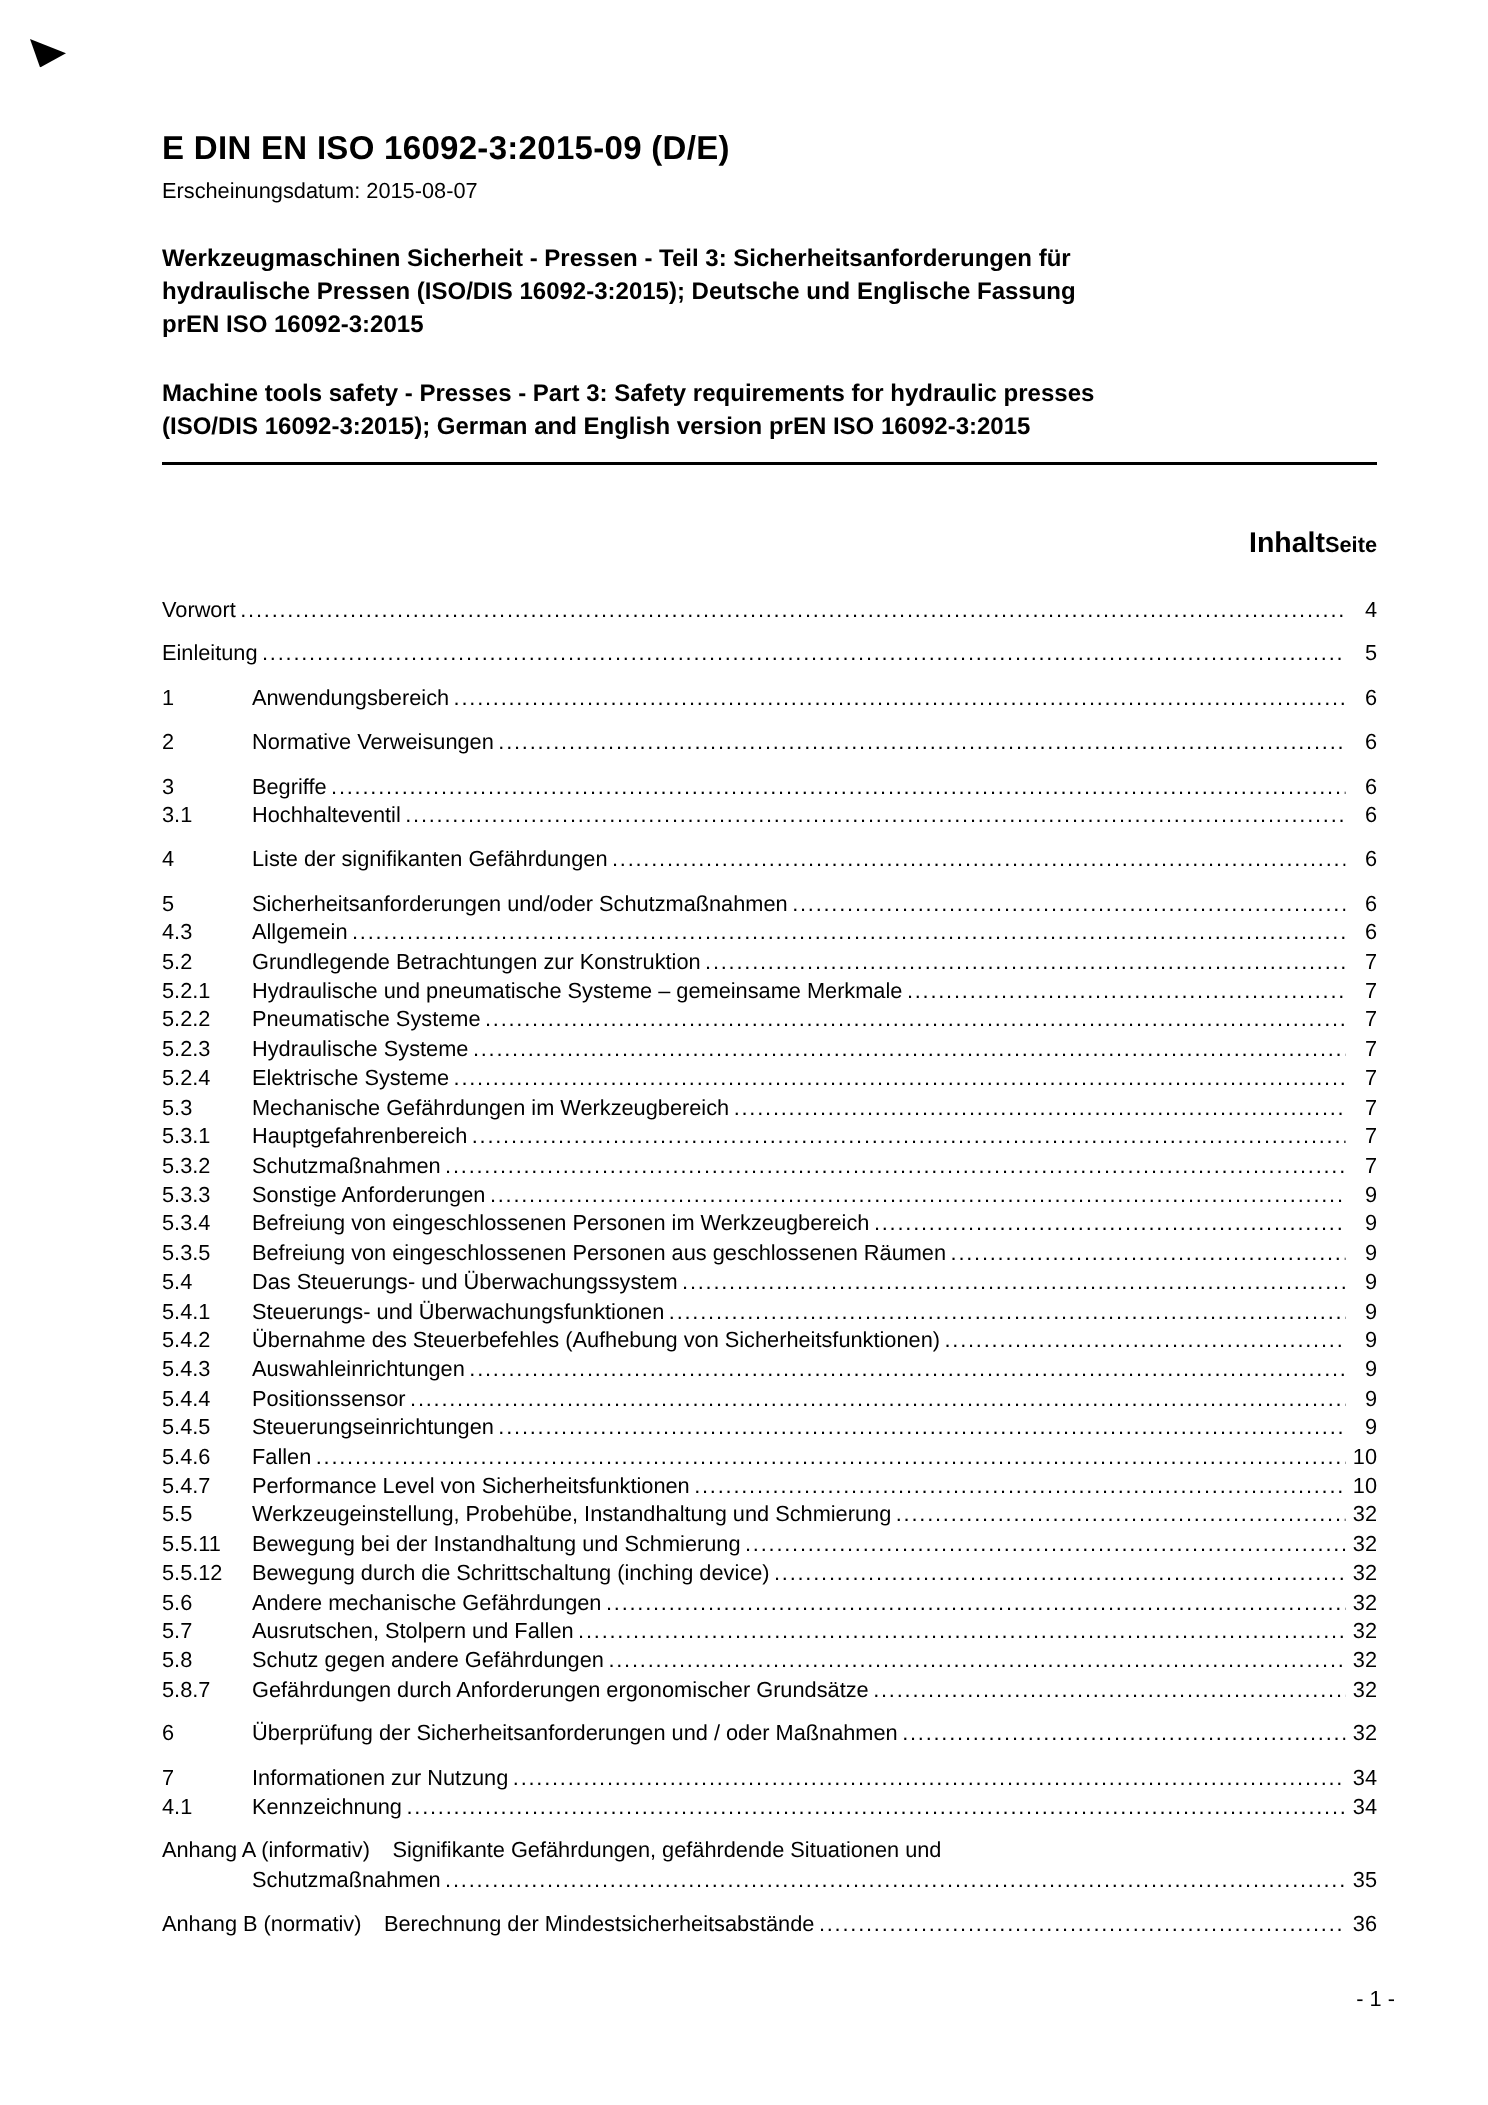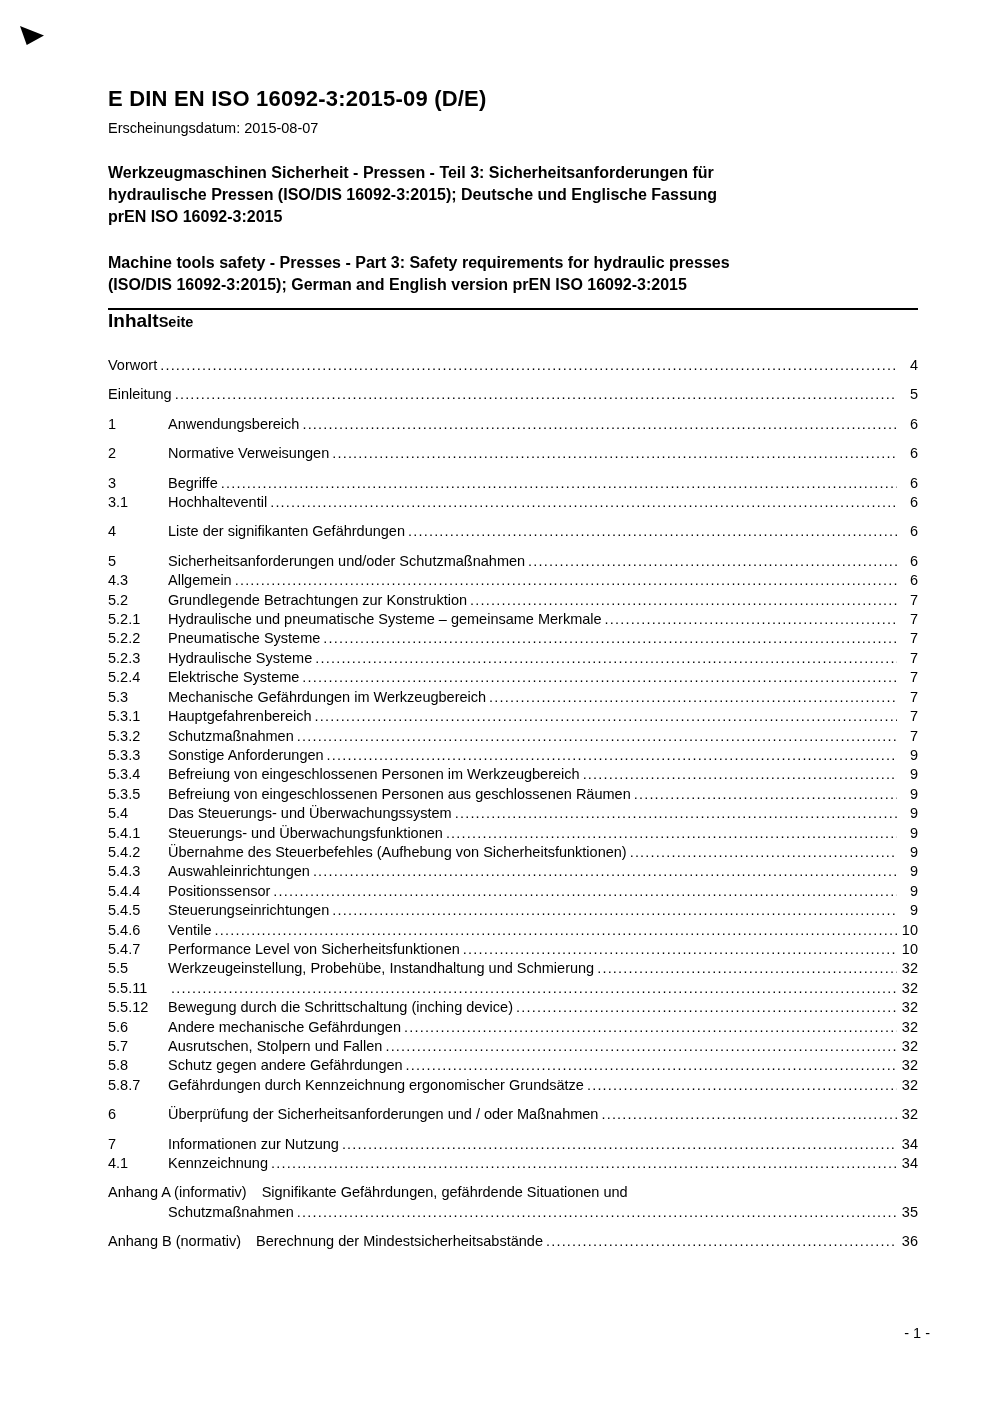--- a/index.html
+++ b/index.html
@@ -39,21 +39,22 @@
     font-size: 16px; font-weight: bold;
     line-height: 22px;
     white-space: pre-line;
   }
   .rule {
     margin-top: 12px;
     border-bottom: 2px solid #000;
     width: 100%; height: 0;
   }
   .toc-header {
-    display: flex; justify-content: flex-start; align-items: baseline;
+    margin-top: 42px;
+    display: flex; justify-content: flex-end; align-items: baseline;
   }
   .toc-heading { font-size: 19px; font-weight: bold; }
   .page-col-label { font-size: 14.5px; font-weight: bold; }
   .toc-list { margin-top: 24px; }
   .toc-row {
     display: flex; align-items: baseline;
     font-size: 14.5px; line-height: 19.4px;
   }
   .toc-row.gap { margin-top: 10px; }
   .toc-num { flex: none; width: 60px; }
@@ -252,38 +253,39 @@
     <span class="toc-page">9</span>
   </div>
         <div class="toc-row">
     <span class="toc-num">5.4.5</span>
     <span class="toc-title">Steuerungseinrichtungen</span>
     <span class="toc-leader"></span>
     <span class="toc-page">9</span>
   </div>
         <div class="toc-row">
     <span class="toc-num">5.4.6</span>
-    <span class="toc-title">Ventile</span>
+    <span class="toc-title">Fallen</span>
     <span class="toc-leader"></span>
     <span class="toc-page">10</span>
   </div>
         <div class="toc-row">
     <span class="toc-num">5.4.7</span>
     <span class="toc-title">Performance Level von Sicherheitsfunktionen</span>
     <span class="toc-leader"></span>
     <span class="toc-page">10</span>
   </div>
         <div class="toc-row">
     <span class="toc-num">5.5</span>
     <span class="toc-title">Werkzeugeinstellung, Probehübe, Instandhaltung und Schmierung</span>
     <span class="toc-leader"></span>
     <span class="toc-page">32</span>
   </div>
         <div class="toc-row">
     <span class="toc-num">5.5.11</span>
+    <span class="toc-title">Bewegung bei der Instandhaltung und Schmierung</span>
     <span class="toc-leader"></span>
     <span class="toc-page">32</span>
   </div>
         <div class="toc-row">
     <span class="toc-num">5.5.12</span>
     <span class="toc-title">Bewegung durch die Schrittschaltung (inching device)</span>
     <span class="toc-leader"></span>
     <span class="toc-page">32</span>
   </div>
         <div class="toc-row">
@@ -299,21 +301,21 @@
     <span class="toc-page">32</span>
   </div>
         <div class="toc-row">
     <span class="toc-num">5.8</span>
     <span class="toc-title">Schutz gegen andere Gefährdungen</span>
     <span class="toc-leader"></span>
     <span class="toc-page">32</span>
   </div>
         <div class="toc-row">
     <span class="toc-num">5.8.7</span>
-    <span class="toc-title">Gefährdungen durch Kennzeichnung ergonomischer Grundsätze</span>
+    <span class="toc-title">Gefährdungen durch Anforderungen ergonomischer Grundsätze</span>
     <span class="toc-leader"></span>
     <span class="toc-page">32</span>
   </div>
         <div class="toc-row gap">
     <span class="toc-num">6</span>
     <span class="toc-title">Überprüfung der Sicherheitsanforderungen und / oder Maßnahmen</span>
     <span class="toc-leader"></span>
     <span class="toc-page">32</span>
   </div>
         <div class="toc-row gap">

